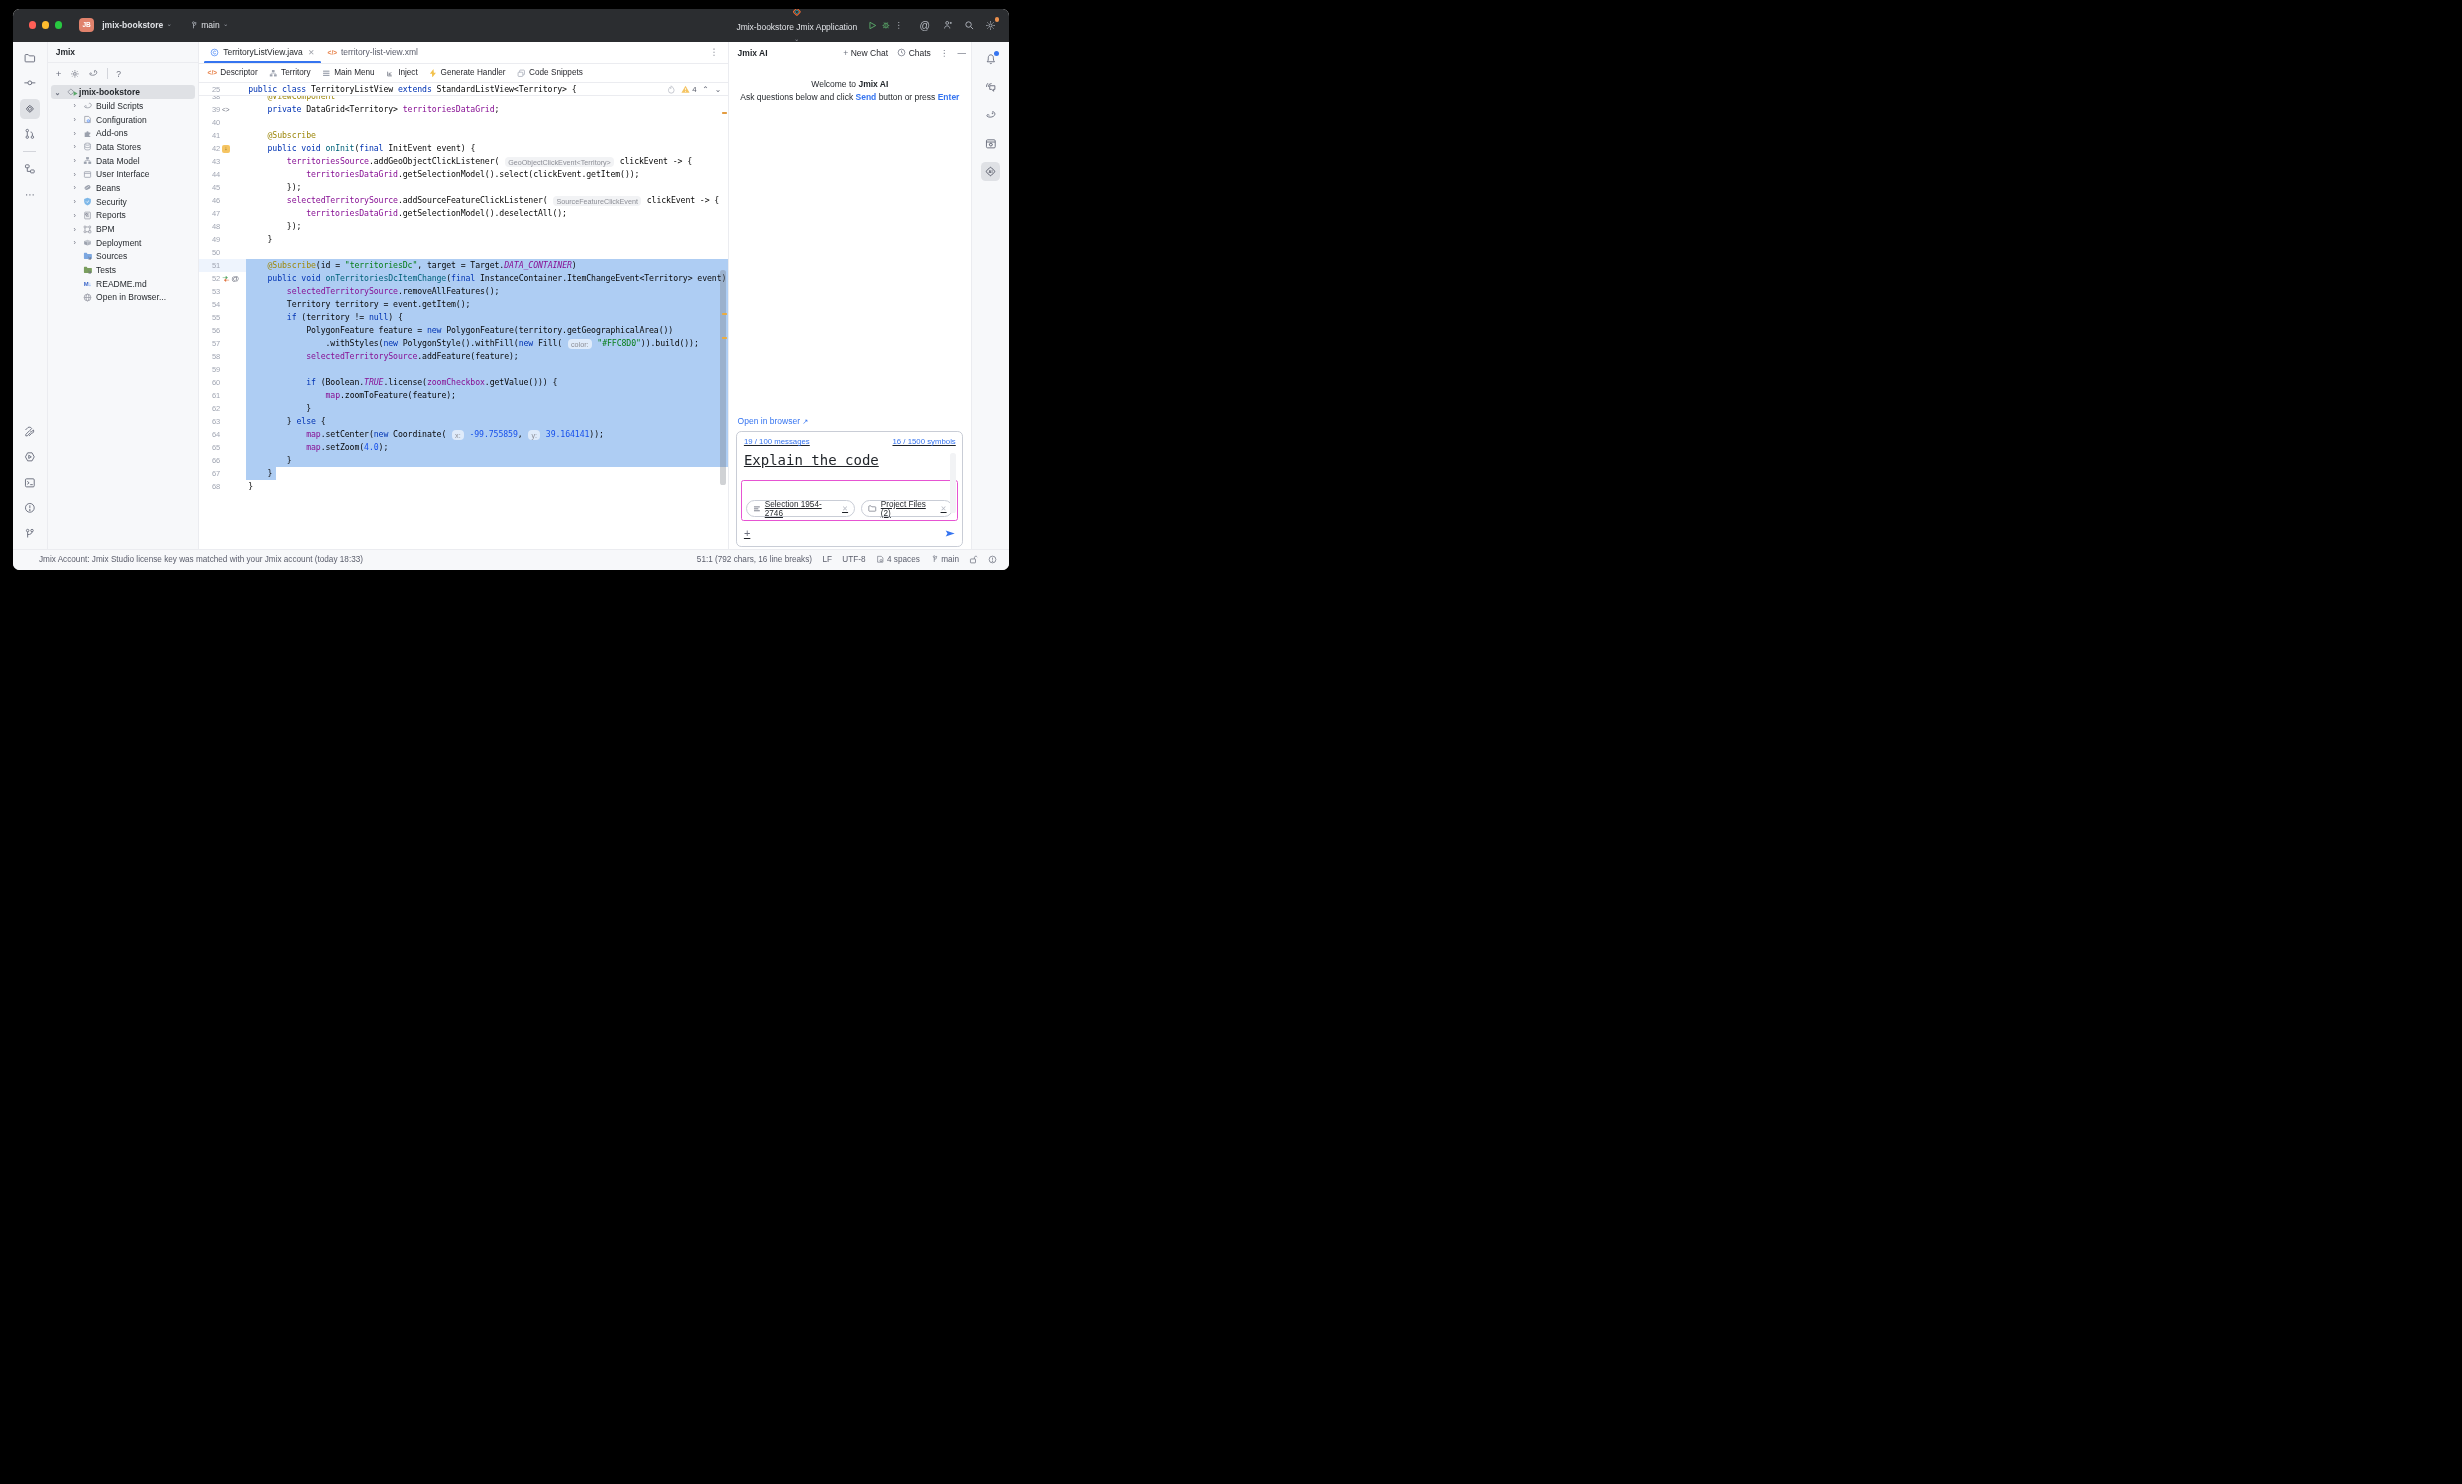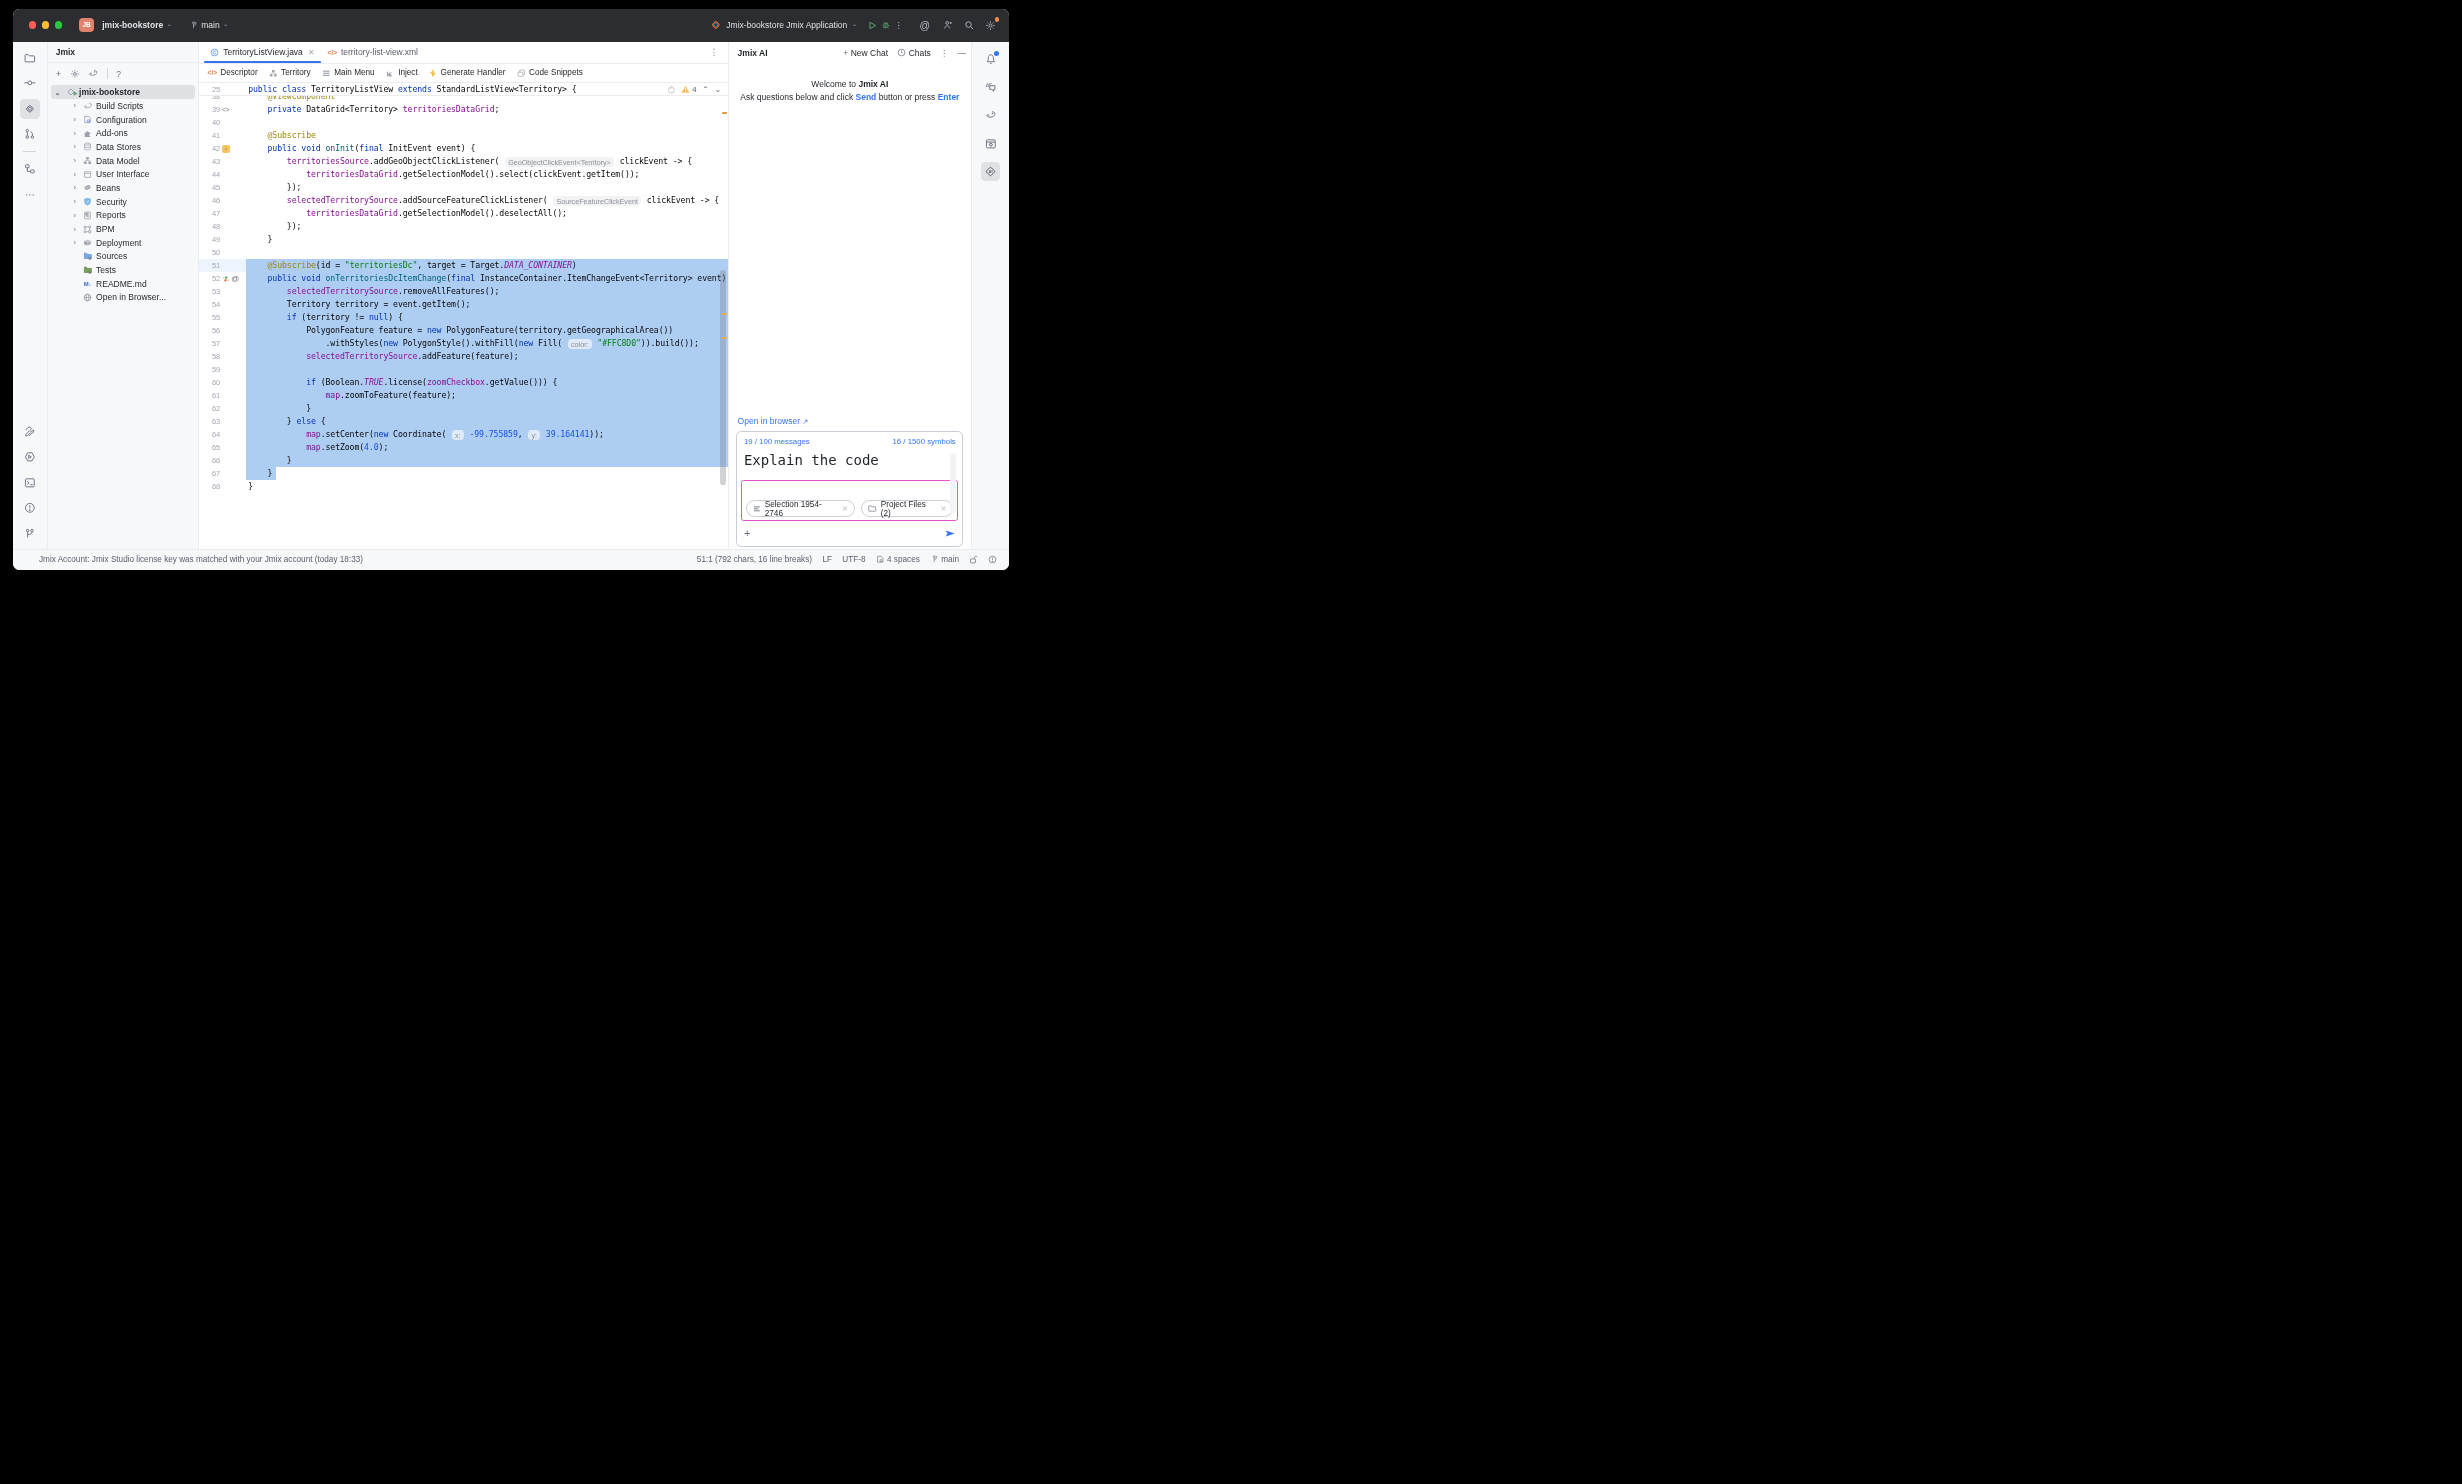--- a/index.html
+++ b/index.html
@@ -12,21 +12,21 @@
     color:#dfe1e5;font-size:8.5px;padding:0 11.7px 0 15.7px;}
   .traffic{display:flex;gap:5.2px;margin-right:17px;}
   .tl{width:7.8px;height:7.8px;border-radius:50%;}
   .tl.r{background:#ff5f57}.tl.y{background:#febc2e}.tl.g{background:#28c840}
   .jb-badge{width:14.3px;height:14.3px;border-radius:3.9px;background:#e0826c;color:#fff;font-size:6.5px;
     font-weight:bold;display:flex;align-items:center;justify-content:center;margin-right:5.2px;}
   .tb-widget{display:flex;align-items:center;gap:3.3px;margin-right:17px;cursor:default;}
   .tb-widget .lbl{font-weight:600;}
   .chev{color:#9da0a8;font-size:6.5px;transform:translateY(-0.7px);}
   .tb-spacer{flex:1;}
-  .runcfg{display:flex;align-items:center;gap:4.6px;margin-right:9px;}
+  .runcfg{display:flex;align-items:center;gap:4.6px;margin-right:9px;flex-direction:column;}
   .tb-ic{width:13px;height:13px;display:flex;align-items:center;justify-content:center;color:#b6bac2;}
   .tb-icons{display:flex;align-items:center;gap:9px;margin-left:13px;}
   .gear-wrap{position:relative;}
   .gear-dot{position:absolute;top:-1.3px;right:-2px;width:4.6px;height:4.6px;border-radius:50%;background:#ec8f4c;}
   svg.ic{display:block;}
   
   .mainrow{flex:1;display:flex;min-height:0;background:#f7f8fa;}
   .lstrip{width:35px;background:#f7f8fa;border-right:0.7px solid #ebecf0;display:flex;flex-direction:column;
     align-items:center;padding:6.5px 0 5.2px;gap:5.9px;}
   .strip-btn{width:19.6px;height:19.6px;border-radius:4.6px;display:flex;align-items:center;justify-content:center;color:#6c707e;}
@@ -84,21 +84,21 @@
   
   .ai{width:243px;background:#fff;display:flex;flex-direction:column;font-size:8.5px;color:#1f2328;}
   .ai-head{height:22px;display:flex;align-items:center;padding:0 5.2px 0 9px;gap:9px;}
   .ai-title{font-weight:700;margin-right:auto;}
   .ai-act{display:flex;align-items:center;gap:2.6px;color:#27282e;}
   .ai-welcome{text-align:center;margin-top:14.3px;line-height:13px;}
   .blue{color:#3574f0;}
   .bold{font-weight:700;}
   .ai-grow{flex:1;}
   .ai-link{padding:0 9px 5.2px;color:#3574f0;font-size:8.5px;}
-  .ai-card{margin:0 7.8px 1.3px;border:0.7px solid #c9cdd6;border-radius:5.2px;height:116px;display:flex;flex-direction:column;padding:5.2px 6.5px;position:relative;}
+  .ai-card{margin:0 7.8px 1.3px;border:0.7px solid #c9cdd6;border-radius:5.2px;height:116px;display:flex;flex-direction:column;padding:5.2px 6.5px;position:relative;text-decoration:underline;}
   .ai-counters{display:flex;justify-content:space-between;color:#3574f0;font-size:7.8px;}
   .ai-text{font-family:"DejaVu Sans Mono",monospace;font-size:14px;color:#1f2328;margin-top:5.2px;flex:1;}
   .ai-scroll{position:absolute;right:6.5px;top:21px;width:5.9px;height:60px;background:#f2f3f5;border-radius:2.6px;}
   .chipbox{border:1.3px solid #e653d2;border-radius:2.6px;padding:3.3px 3.9px;display:flex;gap:6.5px;margin:0 -2.6px 3.9px;}
   .chip{height:17px;border:0.7px solid #c9cdd6;border-radius:8.5px;display:flex;align-items:center;gap:3.9px;padding:0 5.9px;font-size:8.2px;color:#1f2328;background:#fff;margin-top:16px;}
   .chip .x{color:#b9bdc6;font-size:7.2px;}
   .ai-bottom{display:flex;align-items:center;justify-content:space-between;height:15.7px;}
   .plus-btn{color:#6c707e;font-size:11px;}
   
   .rstrip{width:38px;background:#f7f8fa;border-left:0.7px solid #ebecf0;display:flex;flex-direction:column;align-items:center;padding-top:7.8px;gap:8.5px;}

